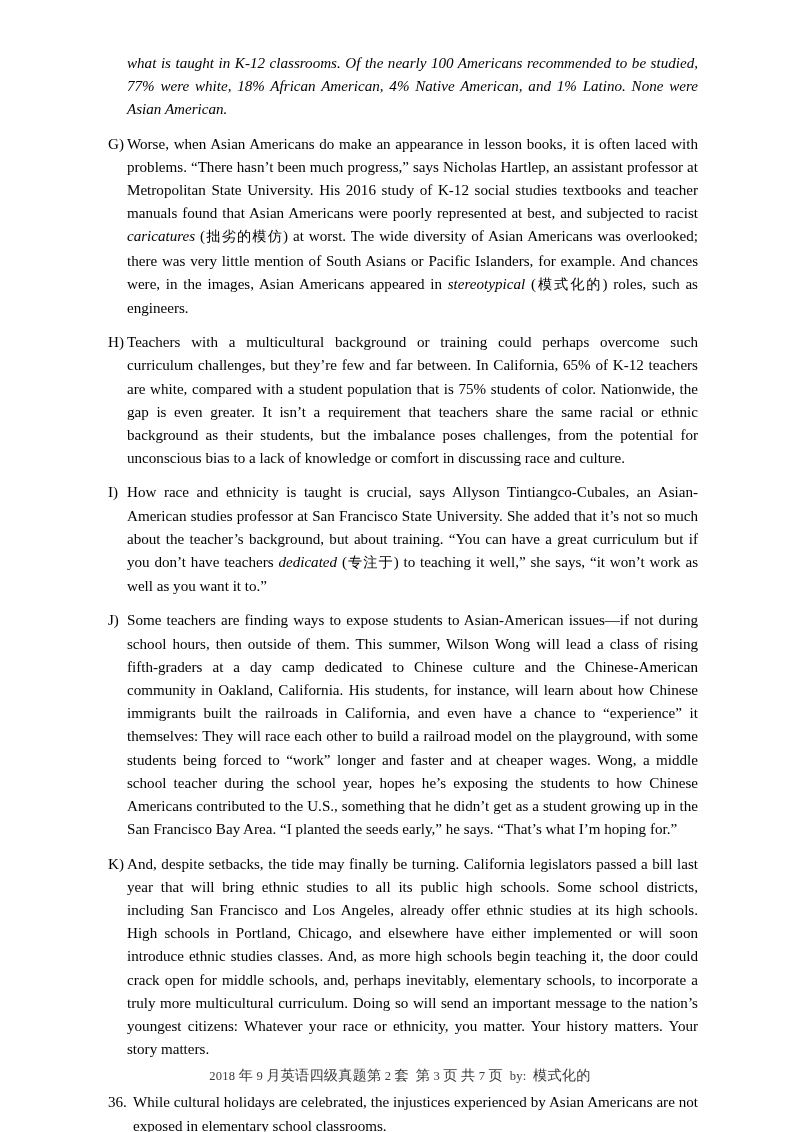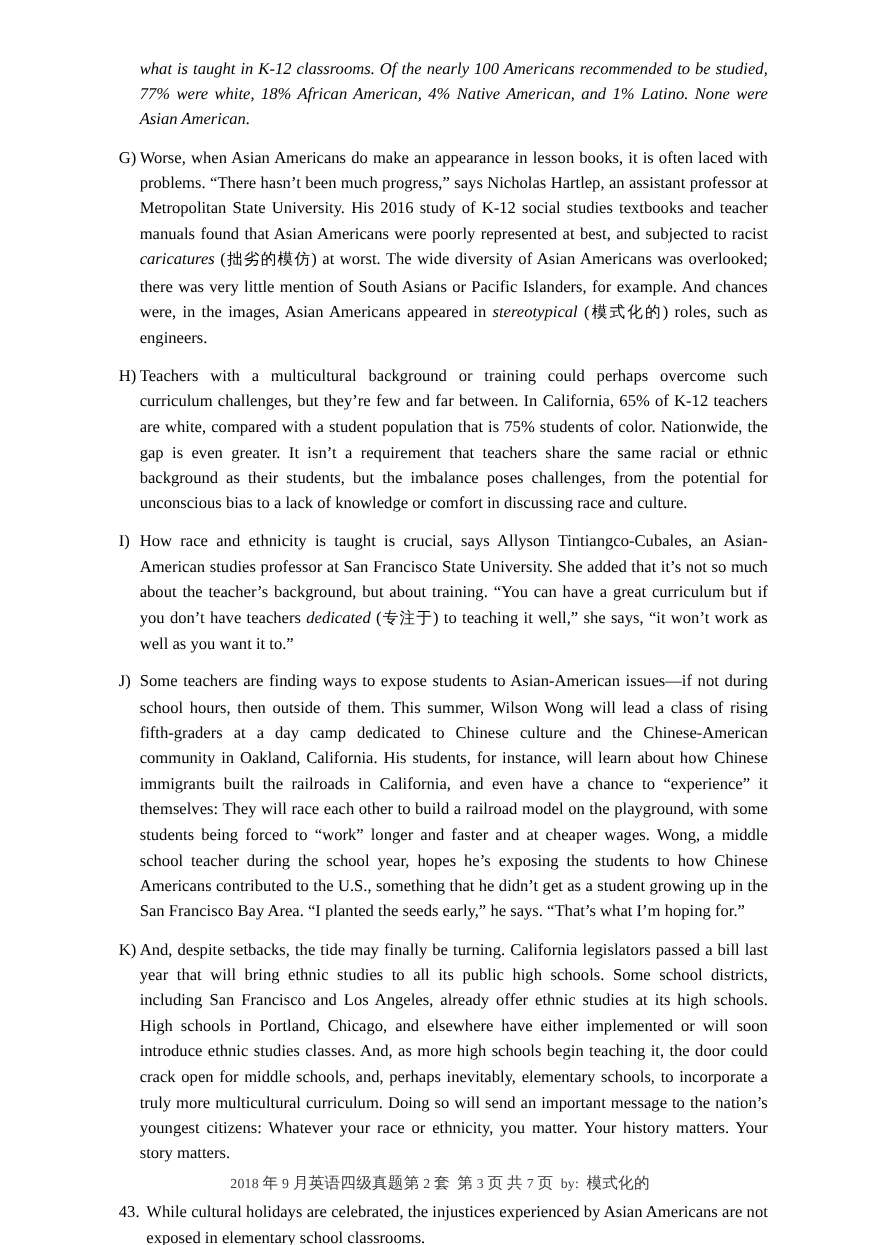--- a/index.html
+++ b/index.html
@@ -120,21 +120,21 @@
           <span class="marker">J)</span>
           <span class="body"><span>Some teachers are finding ways to expose students to Asian-American issues—if not during school hours, then outside of them. This summer, Wilson Wong will lead a class of rising fifth-graders at a day camp dedicated to Chinese culture and the Chinese-American community in Oakland, California. His students, for instance, will learn about how Chinese immigrants built the railroads in California, and even have a chance to “experience” it themselves: They will race each other to build a railroad model on the playground, with some students being forced to “work” longer and faster and at cheaper wages. Wong, a middle school teacher during the school year, hopes he’s exposing the students to how Chinese Americans contributed to the U.S., something that he didn’t get as a student growing up in the San Francisco Bay Area. “I planted the seeds early,” he says. “That’s what I’m hoping for.”</span></span>
         </div>
         <div class="para">
           <span class="marker">K)</span>
           <span class="body"><span>And, despite setbacks, the tide may finally be turning. California legislators passed a bill last year that will bring ethnic studies to all its public high schools. Some school districts, including San Francisco and Los Angeles, already offer ethnic studies at its high schools. High schools in Portland, Chicago, and elsewhere have either implemented or will soon introduce ethnic studies classes. And, as more high schools begin teaching it, the door could crack open for middle schools, and, perhaps inevitably, elementary schools, to incorporate a truly more multicultural curriculum. Doing so will send an important message to the nation’s youngest citizens: Whatever your race or ethnicity, you matter. Your history matters. Your story matters.</span></span>
         </div>
       </div>
 
     <div class="question">
-      <span class="qnum">43.</span>
+      <span class="qnum">36.</span>
       <span class="qbody">While cultural holidays are celebrated, the injustices experienced by Asian Americans are not exposed in elementary school classrooms.</span>
     </div>
   </div>
 
   <div class="footer">
     <span id="footer-line"><span>2018 </span><span class="cn">年</span><span> 9 </span><span class="cn">月英语四级真题第</span><span> 2 </span><span class="cn">套</span><span>&nbsp; </span><span class="cn">第</span><span> 3 </span><span class="cn">页</span><span> </span><span class="cn">共</span><span> 7 </span><span class="cn">页</span><span>&nbsp; by:&nbsp; </span><span class="cn">模式化的</span></span>
   </div>
 
 </div>
 

